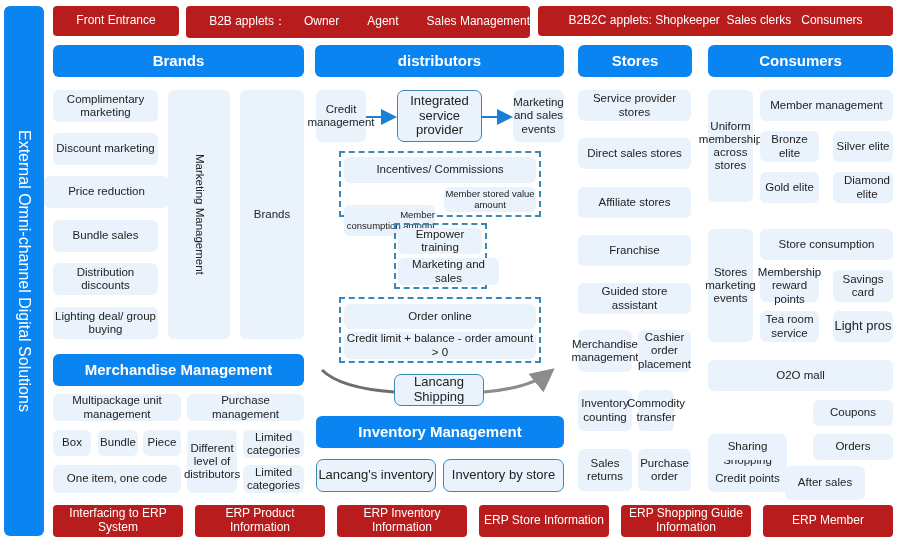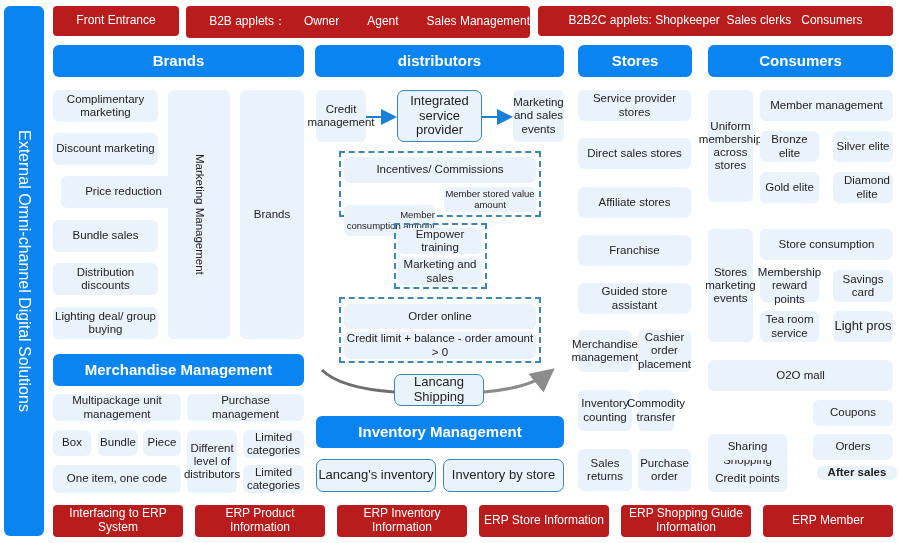--- a/index.html
+++ b/index.html
@@ -34,21 +34,21 @@
 </div>
 <div class="abs gray" style="left:538px;top:6px;width:355px;height:30px;white-space:pre;">B2B2C applets: Shopkeeper  Sales clerks   Consumers</div>
 
 <div class="abs blue" style="left:53px;top:45px;width:251px;height:32px;">Brands</div>
 <div class="abs blue" style="left:315px;top:45px;width:249px;height:32px;">distributors</div>
 <div class="abs blue" style="left:578px;top:45px;width:114px;height:32px;">Stores</div>
 <div class="abs blue" style="left:708px;top:45px;width:185px;height:32px;">Consumers</div>
 
 <div class="abs cell" style="left:53px;top:90px;width:105px;height:32px;">Complimentary marketing</div>
 <div class="abs cell" style="left:53px;top:133px;width:105px;height:32px;">Discount marketing</div>
-<div class="abs cell" style="left:44px;top:176px;width:125px;height:32px;margin-left:17px;">Price reduction</div>
+<div class="abs cell" style="left:44px;top:176px;width:125px;height:32px;">Price reduction</div>
 <div class="abs cell" style="left:53px;top:220px;width:105px;height:32px;">Bundle sales</div>
 <div class="abs cell" style="left:53px;top:263px;width:105px;height:32px;">Distribution discounts</div>
 <div class="abs cell" style="left:53px;top:307px;width:105px;height:32px;">Lighting deal/ group buying</div>
 <div class="abs cell" style="left:168px;top:90px;width:62px;height:249px;">
   <span class="vtext-dark">Marketing Management</span>
 </div>
 <div class="abs cell" style="left:240px;top:90px;width:64px;height:249px;">Brands</div>
 
 <div class="abs blue" style="left:53px;top:354px;width:251px;height:32px;">Merchandise Management</div>
 <div class="abs cell" style="left:53px;top:394px;width:128px;height:27px;">Multipackage unit management</div>
@@ -65,21 +65,21 @@
 <div class="abs outl" style="left:397px;top:90px;width:85px;height:52px;">Integrated service provider</div>
 <div class="abs cell" style="left:513px;top:90px;width:51px;height:52px;">Marketing and sales events</div>
 
 <div class="abs dash" style="left:339px;top:151px;width:202px;height:66px;"></div>
 <div class="abs cell" style="left:344px;top:157px;width:192px;height:26px;">Incentives/ Commissions</div>
 <div class="abs cell small" style="left:344px;top:205px;width:91px;height:31px;text-align:right;">Member consumption amount</div>
 <div class="abs cell small" style="left:444px;top:187px;width:92px;height:25px;">Member stored value amount</div>
 
 <div class="abs dash" style="left:394px;top:223px;width:93px;height:66px;"></div>
 <div class="abs cell" style="left:398px;top:228px;width:84px;height:26px;">Empower training</div>
-<div class="abs cell" style="left:398px;top:258px;width:84px;height:27px;">Marketing and sales</div>
+<div class="abs cell" style="left:398px;top:258px;width:101px;height:27px;">Marketing and sales</div>
 
 <div class="abs dash" style="left:339px;top:297px;width:202px;height:66px;"></div>
 <div class="abs cell" style="left:344px;top:304px;width:192px;height:25px;">Order online</div>
 <div class="abs cell" style="left:344px;top:332px;width:192px;height:27px;">Credit limit + balance - order amount &gt; 0</div>
 
 <div class="abs outl" style="left:394px;top:374px;width:90px;height:32px;">Lancang Shipping</div>
 
 <div class="abs blue" style="left:316px;top:416px;width:248px;height:32px;">Inventory Management</div>
 <div class="abs outl" style="left:316px;top:459px;width:120px;height:33px;">Lancang's inventory</div>
 <div class="abs outl" style="left:443px;top:459px;width:121px;height:33px;">Inventory by store</div>
@@ -109,21 +109,21 @@
 <div class="abs cell" style="left:833px;top:270px;width:60px;height:32px;">Savings card</div>
 <div class="abs cell" style="left:760px;top:311px;width:59px;height:31px;">Tea room service</div>
 <div class="abs cell" style="left:833px;top:311px;width:60px;height:31px;font-size:13px;">Light pros</div>
 
 <div class="abs cell" style="left:708px;top:360px;width:185px;height:31px;">O2O mall</div>
 <div class="abs cell" style="left:708px;top:400px;width:79px;height:26px;margin-top:48px;">Shopping</div>
 <div class="abs cell" style="left:813px;top:400px;width:80px;height:26px;">Coupons</div>
 <div class="abs cell" style="left:708px;top:434px;width:79px;height:26px;">Sharing</div>
 <div class="abs cell" style="left:813px;top:434px;width:80px;height:26px;">Orders</div>
 <div class="abs cell" style="left:708px;top:466px;width:79px;height:26px;">Credit points</div>
-<div class="abs cell" style="left:817px;top:466px;width:80px;height:14px;font-weight:bold;">After sales</div>
+<div class="abs cell" style="left:785px;top:466px;width:80px;height:34px;">After sales</div>
 
 <div class="abs gray" style="left:53px;top:505px;width:130px;height:32px;">Interfacing to ERP System</div>
 <div class="abs gray" style="left:195px;top:505px;width:130px;height:32px;">ERP Product Information</div>
 <div class="abs gray" style="left:337px;top:505px;width:130px;height:32px;">ERP Inventory Information</div>
 <div class="abs gray" style="left:479px;top:505px;width:130px;height:32px;">ERP Store Information</div>
 <div class="abs gray" style="left:621px;top:505px;width:130px;height:32px;">ERP Shopping Guide Information</div>
 <div class="abs gray" style="left:763px;top:505px;width:130px;height:32px;">ERP Member</div>
 
 <svg class="ov" width="900" height="543">
   <defs>

